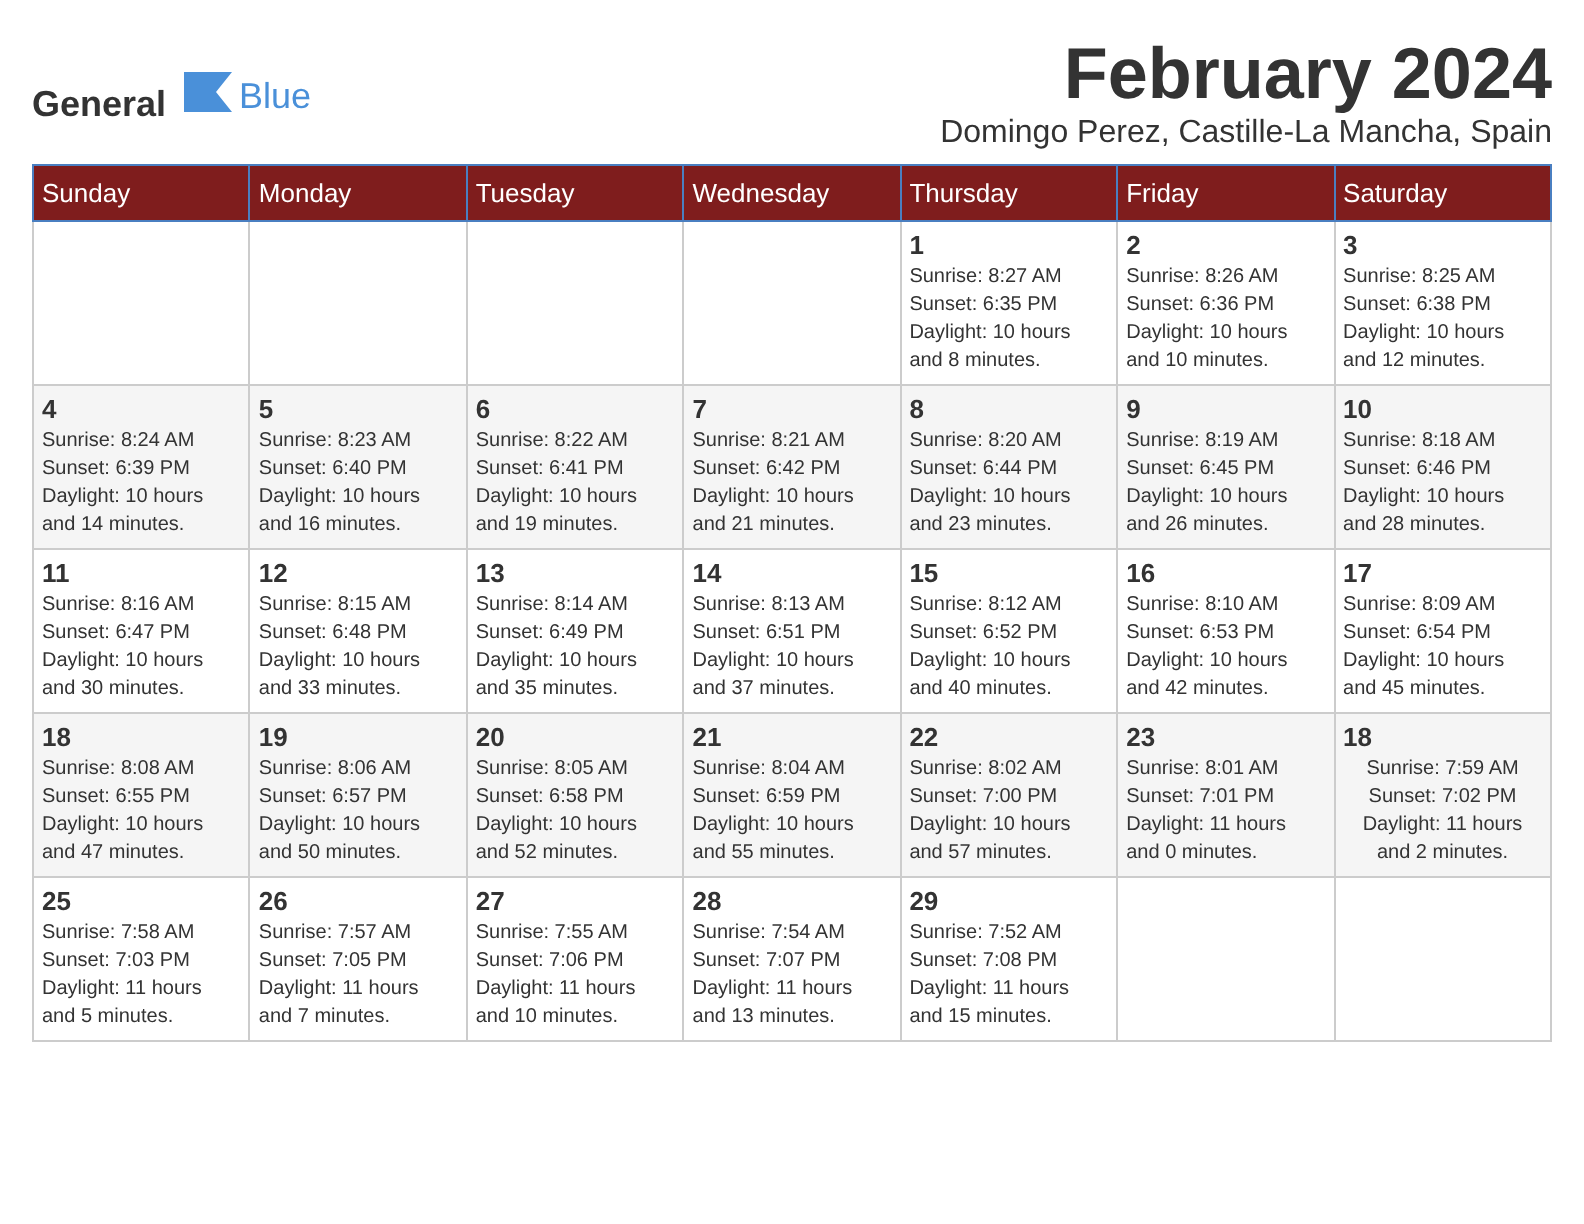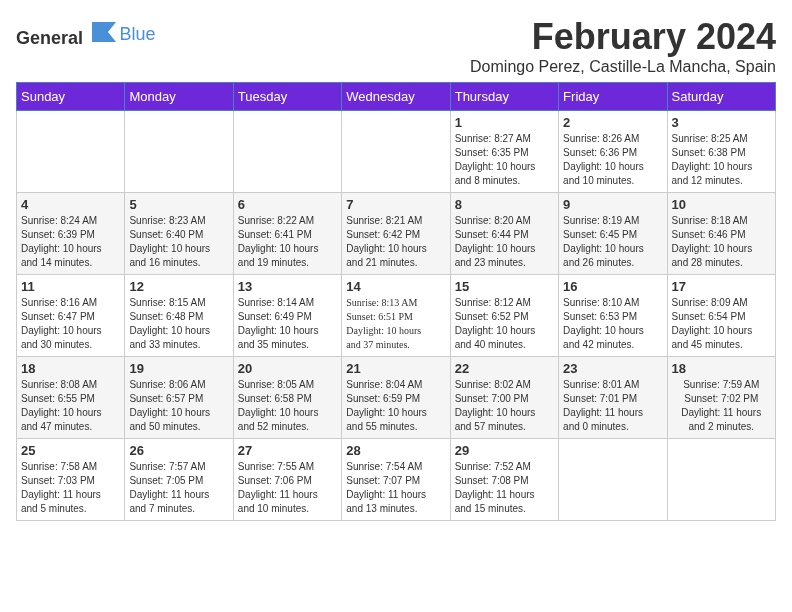--- a/index.html
+++ b/index.html
@@ -6,21 +6,21 @@
     body {
       font-family: Arial, sans-serif;
       background: #fff;
       width: 792px;
       min-height: 612px;
       padding: 16px;
     }
     .header-section {
       display: flex;
       justify-content: space-between;
-      align-items: flex-start;
+      align-items: center;
       margin-bottom: 6px;
     }
     .logo {
       display: flex;
       align-items: center;
       margin-top: 4px;
     }
     .logo-icon {
       width: 28px;
       height: 24px;
@@ -38,21 +38,21 @@
       font-size: 16px;
       color: #333;
       font-weight: normal;
     }
     .calendar-table {
       width: 100%;
       border-collapse: collapse;
       font-size: 11px;
     }
     .calendar-table thead tr {
-      background-color: #6d28d9;
+      background-color: #7f1d1d;
       color: #fff;
       border-radius: 14px;
     }
     .calendar-table thead th {
       padding: 6px 4px;
       text-align: left;
       font-size: 13px;
       font-weight: normal;
       border: 1px solid #4a7fc1;
     }
@@ -216,21 +216,21 @@
         </td>
         <td>
           <div class="day-number">13</div>
           <div class="day-info" style="white-space: pre-line;">Sunrise: 8:14 AM
 Sunset: 6:49 PM
 Daylight: 10 hours
 and 35 minutes.</div>
         </td>
         <td>
           <div class="day-number">14</div>
-          <div class="day-info" style="white-space: pre-line; font-family: Liberation Serif, serif;">Sunrise: 8:13 AM
+          <div class="day-info" style="white-space: pre-line;">Sunrise: 8:13 AM
 Sunset: 6:51 PM
 Daylight: 10 hours
 and 37 minutes.</div>
         </td>
         <td>
           <div class="day-number">15</div>
           <div class="day-info" style="white-space: pre-line;">Sunrise: 8:12 AM
 Sunset: 6:52 PM
 Daylight: 10 hours
 and 40 minutes.</div>

